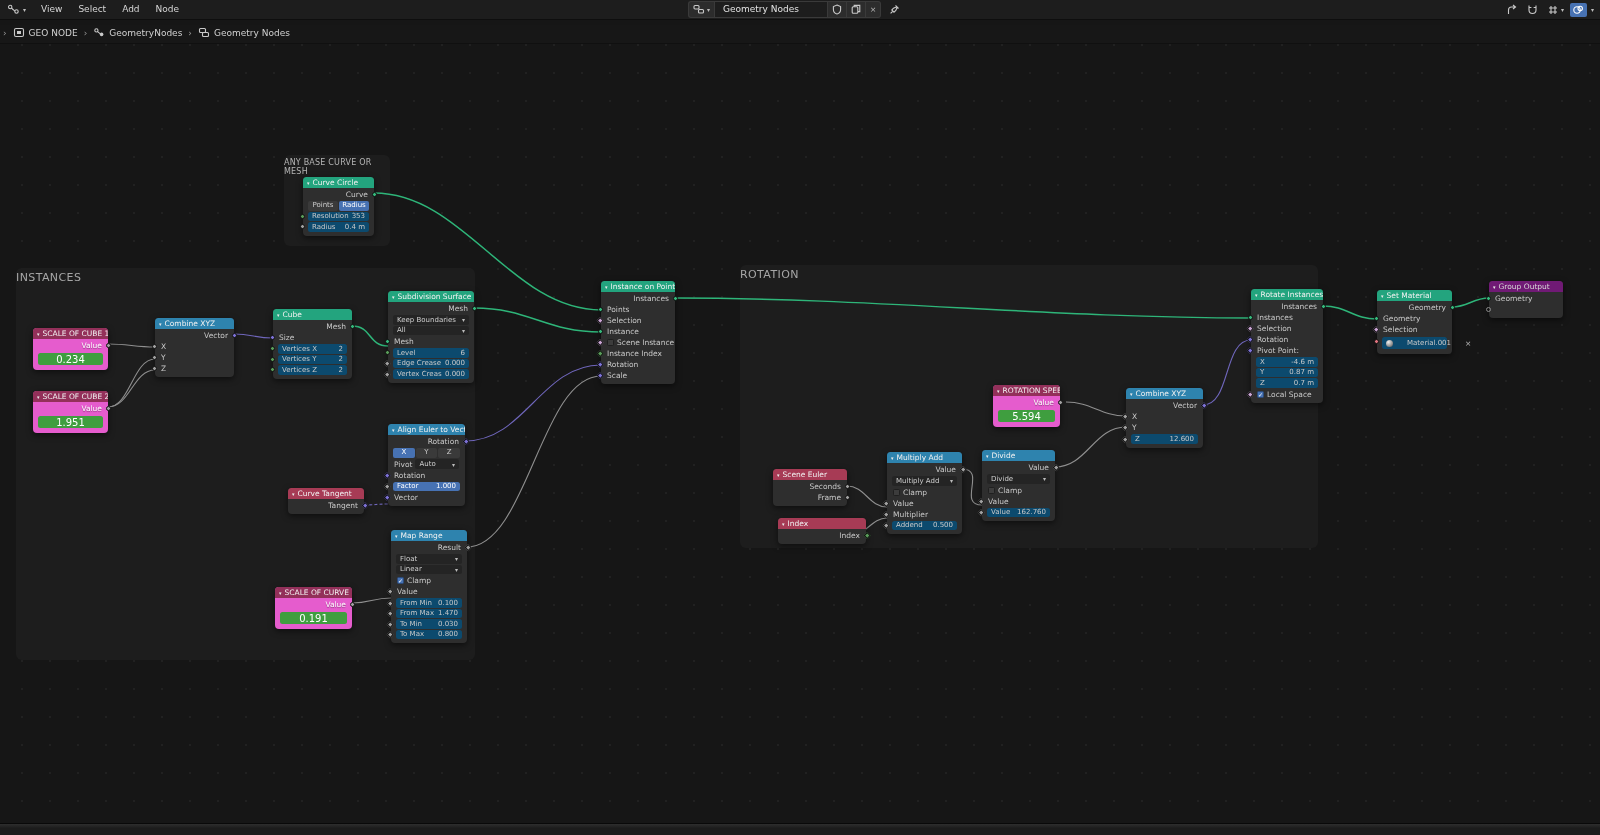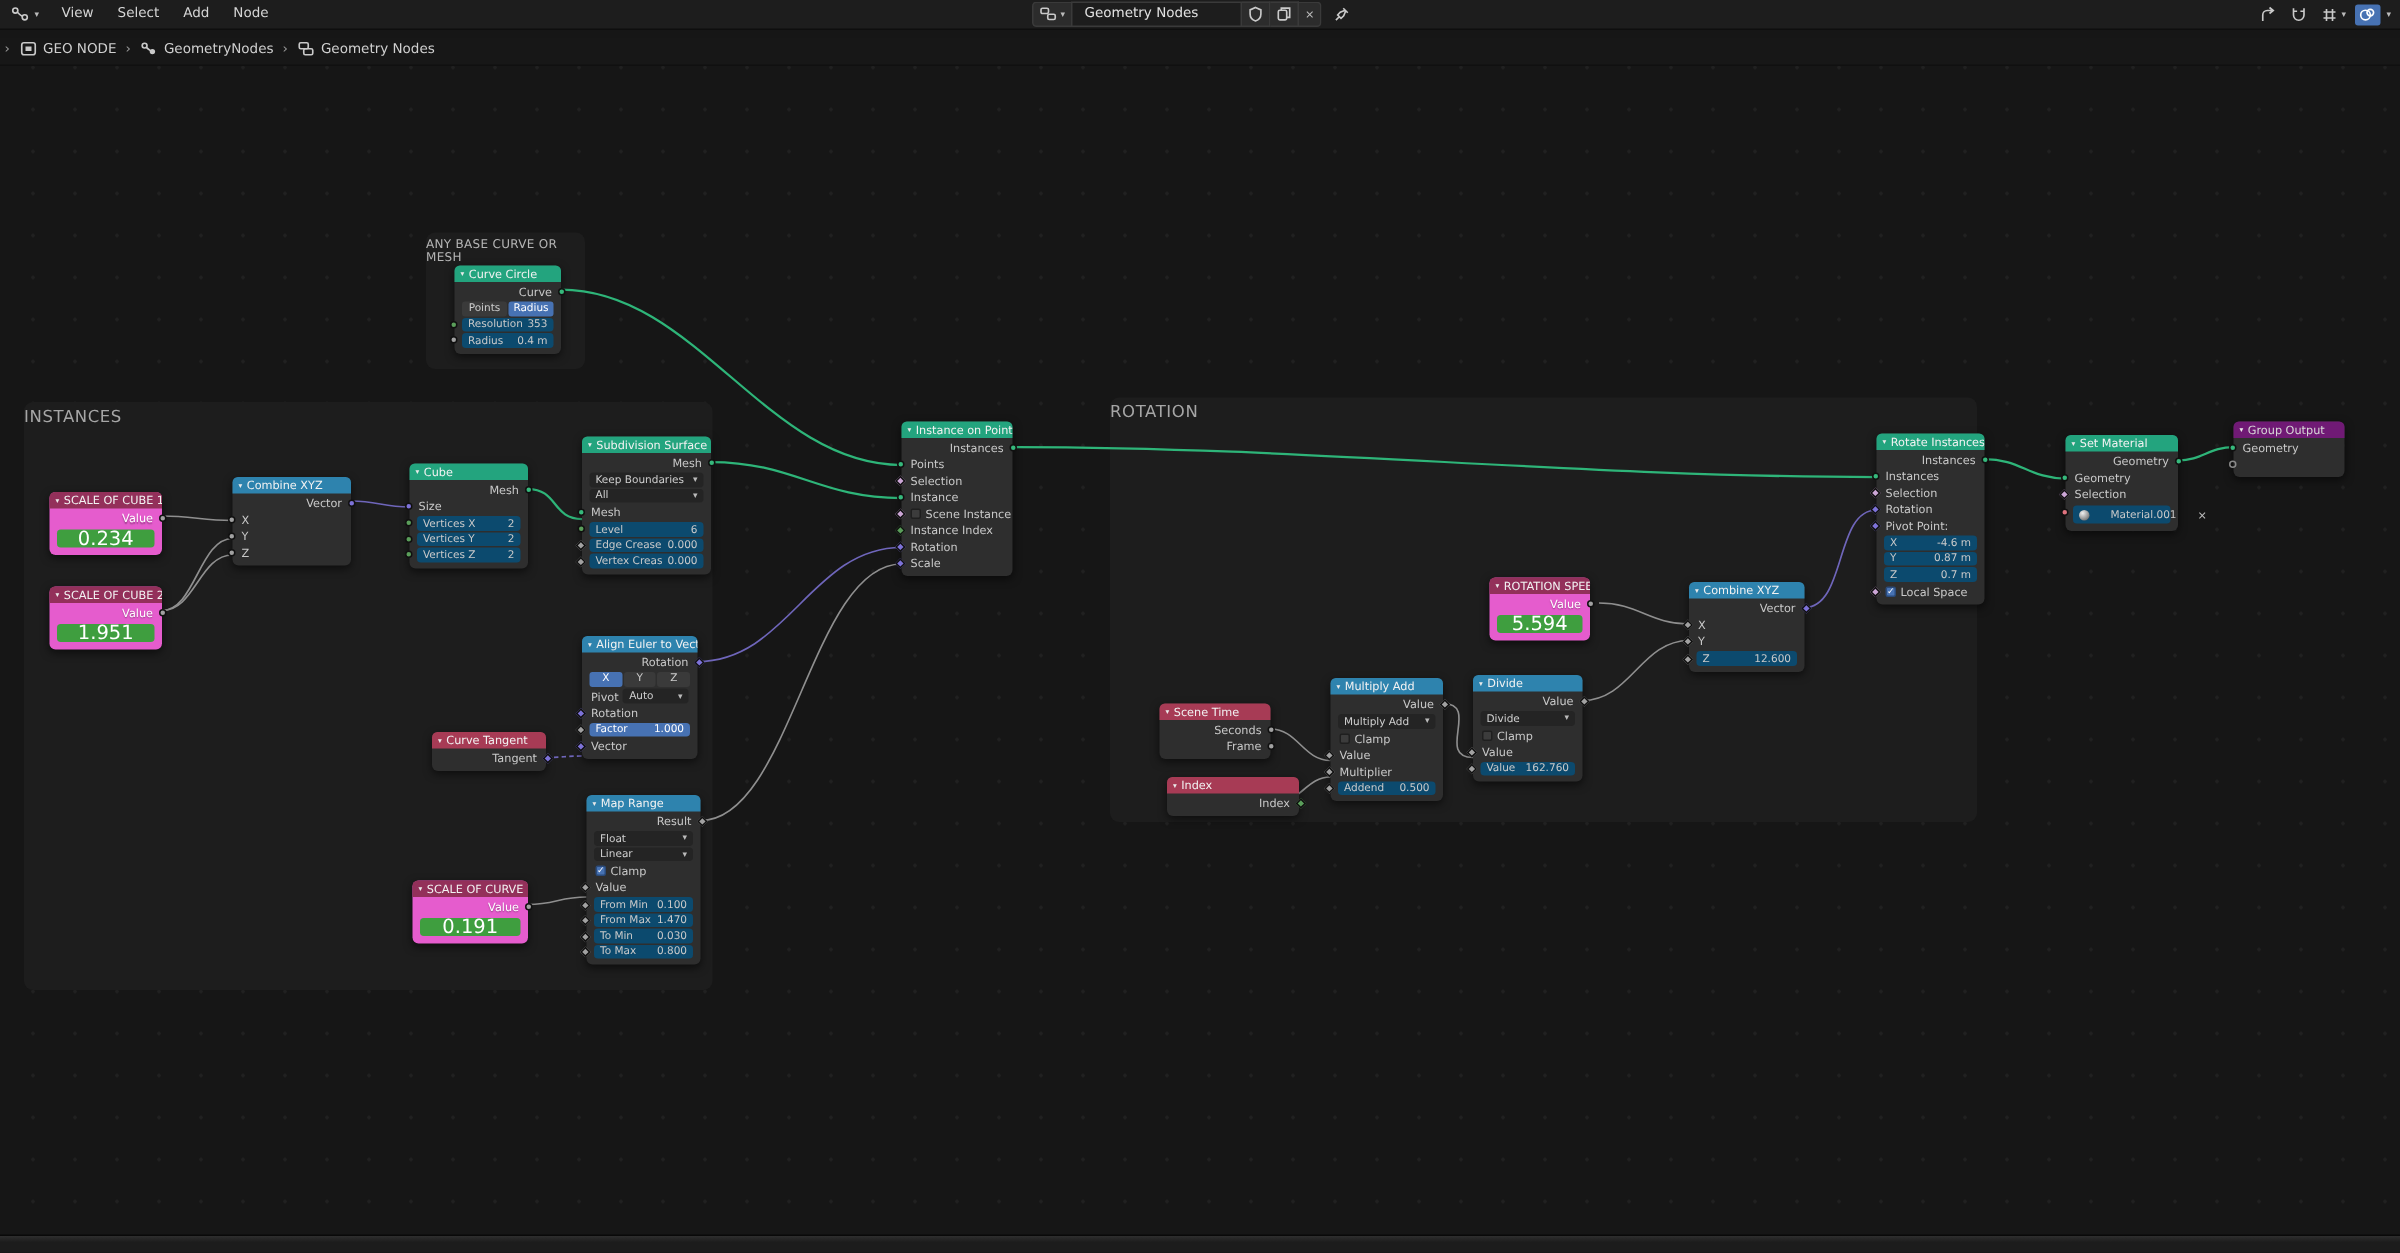--- a/index.html
+++ b/index.html
@@ -48,21 +48,21 @@
   .s{position:absolute;width:5px;height:5px;border-radius:50%;top:3px;border:1px solid #101010;box-sizing:border-box}
   .s.l{left:-3px}.s.r{right:-3px}
   .s.dia{width:4.5px;height:4.5px;border-radius:0;transform:rotate(45deg);top:3.3px}
   .geo{background:#36b97c}.flt{background:#a1a1a1}.vec{background:#7d72d8}.boo{background:#cca6d6}.intg{background:#5a9e5a}.matc{background:#e0737f}
   .virt{background:transparent;border:1px solid #8a8a8a}
   .frow{position:relative;margin:1px 5px;height:9.5px}
   .frow.big{height:12px;margin:2px 5px}
   .frow .s{top:2.3px}.frow .s.dia{top:2.6px}.frow .s.l{left:-8px}
   .fld{display:flex;justify-content:space-between;align-items:center;height:100%;background:#0c4a6e;border-radius:2.5px;padding:0 4px;font-size:7px;color:#c9c9c9}
   .fld.blue{background:#4772b3;color:#fff}
-  .fld.slider{background:#3f9e3f;color:#fff;justify-content:center;font-size:13px}
+  .fld.slider{background:#3f9e3f;color:#fff;justify-content:center;font-size:10px}
   .dd{display:flex;justify-content:space-between;align-items:center;height:100%;background:#242424;border-radius:2.5px;padding:0 4px;font-size:7px;color:#cfcfcf}
   .btns{display:flex;gap:1px;margin:1px 5px;height:9.5px}
   .btn{flex:1;background:#3a3a3a;border-radius:2px;text-align:center;line-height:9.5px;font-size:7px;color:#ccc}
   .btn.on{background:#4772b3;color:#fff}
   .cb{display:inline-block;position:relative;width:7px;height:7px;background:#3c3c3c;border:1px solid #1f1f1f;border-radius:1.5px;margin-right:3px;vertical-align:-1px;box-sizing:border-box}
   .cb.on{background:#4772b3;border-color:#2a4a7a}
   .cbmark{position:absolute;left:0px;top:-3px;font-size:6px;color:#fff}
   .duo{display:flex;align-items:center;gap:3px;padding:0 6px;height:11px}
   .duo .lbl{flex:0 0 auto}
   .duo .dd{flex:1;height:9.5px}
@@ -483,21 +483,21 @@
     <div class="nrow out"><span>Value</span><i class="s r flt"></i></div>
     <div class="frow big">
         <div class="fld slider">5.594</div>
       </div>
   </div>
 </div>
 
 <div class="node" style="left:773px;top:469px;width:74px">
   <div class="nhead inputh">
       <span class="cv">▾</span>
-      <span>Scene Time</span>
+      <span>Scene Euler</span>
     </div>
   <div class="nbody">
     <div class="nrow out"><span>Seconds</span><i class="s r flt"></i></div>
     <div class="nrow out"><span>Frame</span><i class="s r flt"></i></div>
   </div>
 </div>
 
 <div class="node" style="left:778px;top:518px;width:88px">
   <div class="nhead inputh">
       <span class="cv">▾</span>

